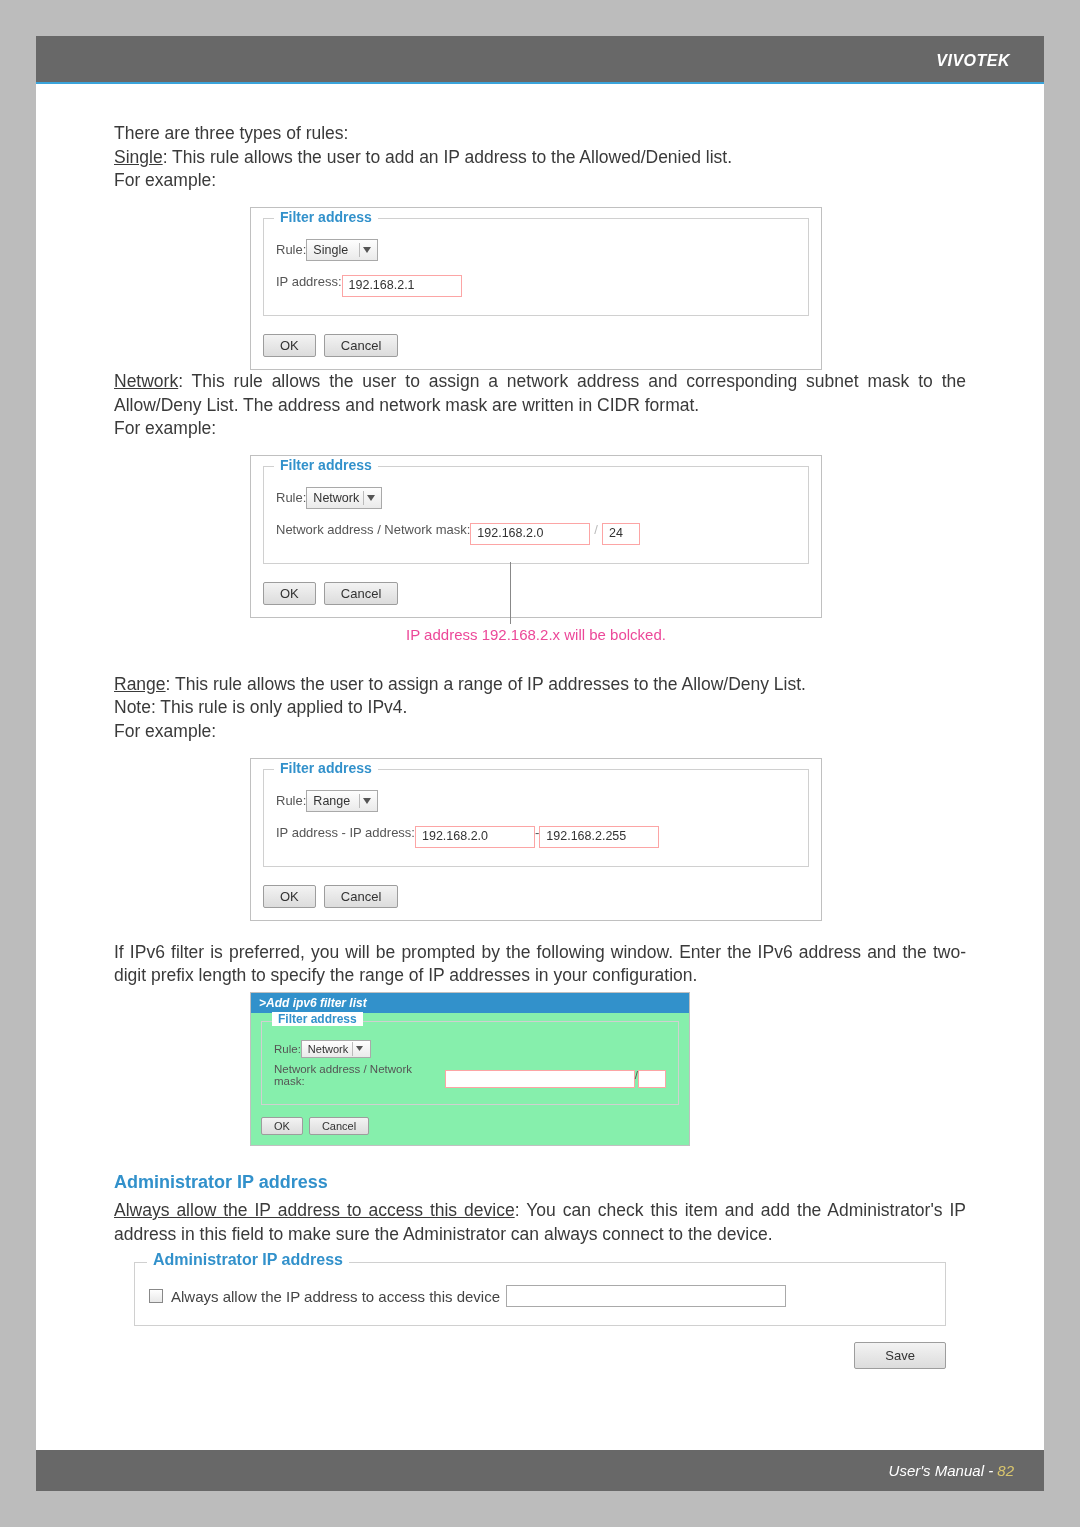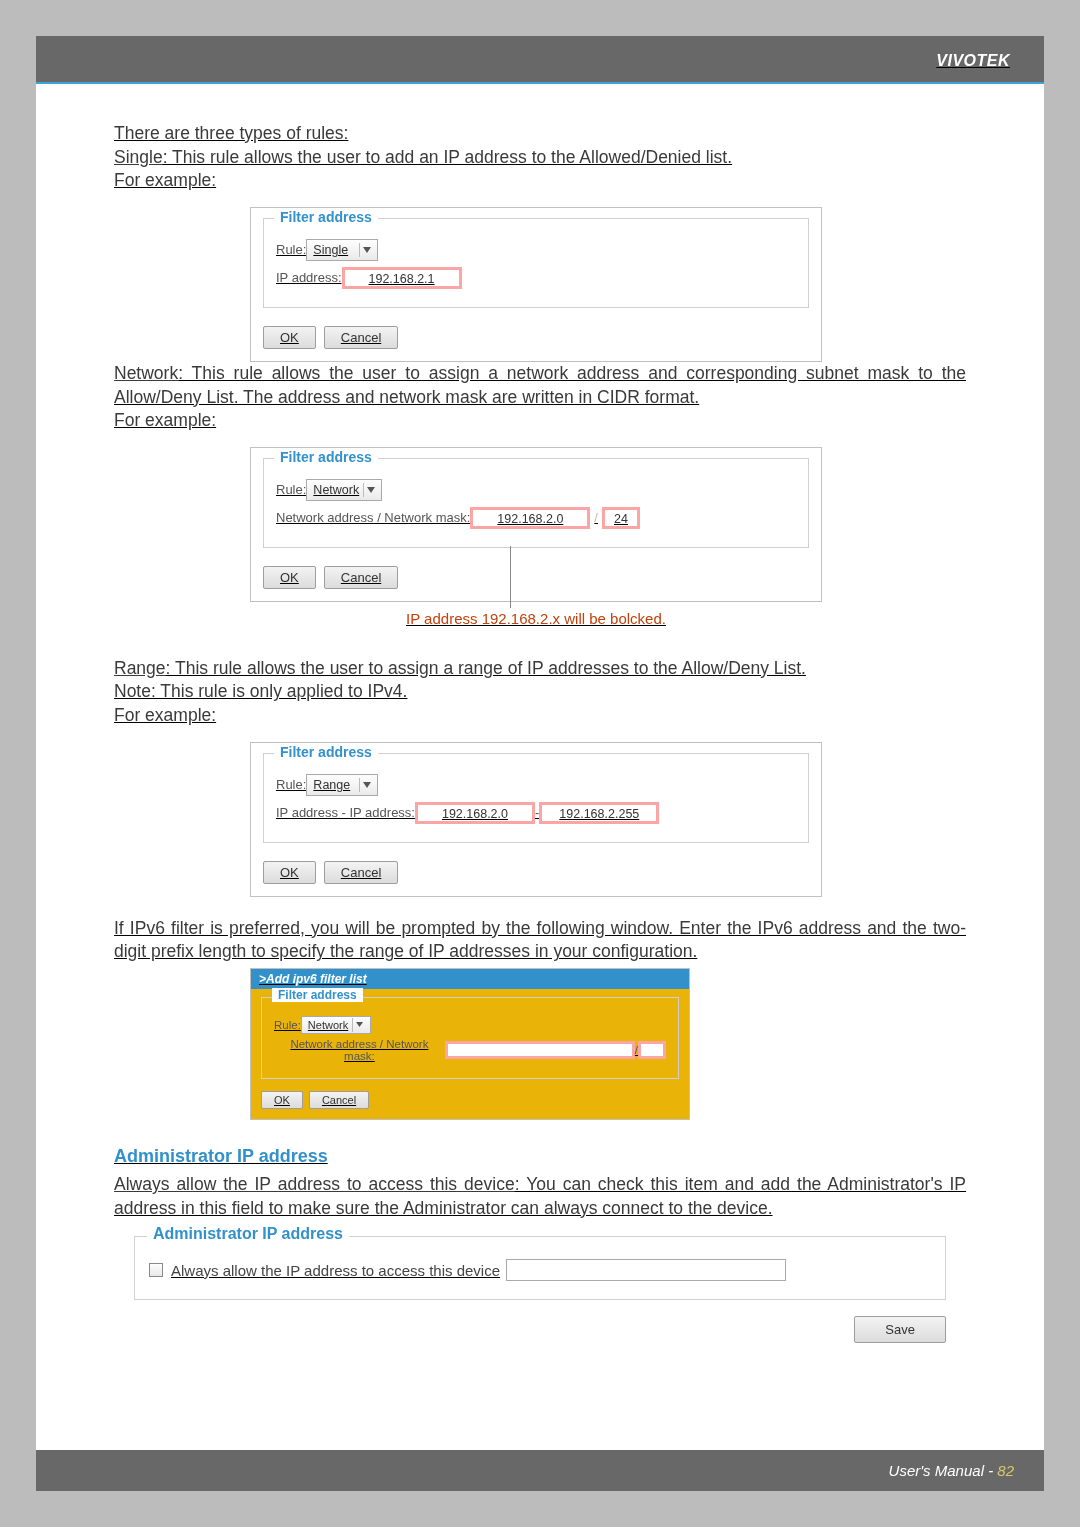--- a/index.html
+++ b/index.html
@@ -8,21 +8,20 @@
     font-family: Arial, Helvetica, sans-serif;
     width: 1080px;
     margin: 0 auto;
     padding: 36px;
   }
   .page {
     background: #fff;
     width: 100%;
     min-height: 1455px;
     position: relative;
-    text-decoration: underline;
   }
   .header-bar {
     background: #686868;
     padding: 16px 34px 12px 34px;
     text-align: right;
     font-style: italic;
     font-weight: bold;
     color: #fff;
     font-size: 16px;
     letter-spacing: 0.5px;
@@ -46,29 +45,28 @@
     border: 1px solid #c0c0c0;
     background: #fff;
     padding: 0;
     font-size: 13px;
   }
   .dialog.wide { width: 572px; }
   .dialog-small {
     margin: 4px 0 16px 136px;
     width: 440px;
     border: 1px solid #c0c0c0;
-    background: #eab308;
+    background: #86efac;
     font-size: 12px;
   }
   .fieldset {
     position: relative;
     border: 1px solid #d0d0d0;
     margin: 10px 12px 12px 12px;
     padding: 14px 12px 12px 12px;
-    text-align: center;
   }
   .fieldset-legend {
     position: absolute;
     top: -10px;
     left: 10px;
     background: #fff;
     padding: 0 6px;
     color: #3291cb;
     font-weight: bold;
     font-size: 14px;
@@ -83,37 +81,38 @@
     padding: 2px 4px 2px 6px; min-width: 72px; height: 22px;
     font-size: 12.5px; color: #333;
   }
   .select.sm { height: 18px; font-size: 11px; min-width: 60px; }
   .chevron {
     width: 14px; height: 14px; border-left: 1px solid #bbb;
     margin-left: 4px; display: inline-flex; align-items:center; justify-content:center;
   }
   .chevron svg { display:block; }
   .input {
-    border: 3px solid #fca5a5; background: #fff;
+    border: 1px solid #fca5a5; background: #fff;
     padding: 2px 6px; height: 22px; font-size: 12.5px; color: #333;
     min-width: 120px;
+    margin-top: 8px;
   }
   .input.sm { height: 18px; font-size: 11px; min-width: 190px; }
   .btnrow { display:flex; gap:8px; padding: 6px 12px 12px 12px; }
   .btnrow.sm { padding: 4px 10px 10px 10px; gap:6px; }
   .btn {
     border: 1px solid #9d9d9d;
     background: linear-gradient(#f3f3f3,#dcdcdc);
     padding: 3px 16px; font-size: 13px; color: #333;
     border-radius: 2px;
   }
   .btn.sm { font-size: 11px; padding: 2px 12px; }
   .caption-box { text-align: center; position: relative; margin: 6px 0 28px 136px; width:572px; }
   .caption-line { position: absolute; left: 260px; top: -62px; width: 0; height: 62px; border-left: 1px solid #888; }
-  .caption-text { color: #c2410c; font-size: 15px; }
+  .caption-text { color: #ec4899; font-size: 15px; }
   .dialog-title-bar {
     background: #3291cb; color: #fff; font-weight: bold; font-style: italic;
     font-size: 12px; padding: 3px 8px;
   }
   .section-title {
     color: #3291cb; font-weight: bold; font-size: 18px; margin: 26px 0 6px 0;
   }
   .admin-box {
     margin: 16px 20px 0 20px;
     position: relative;

